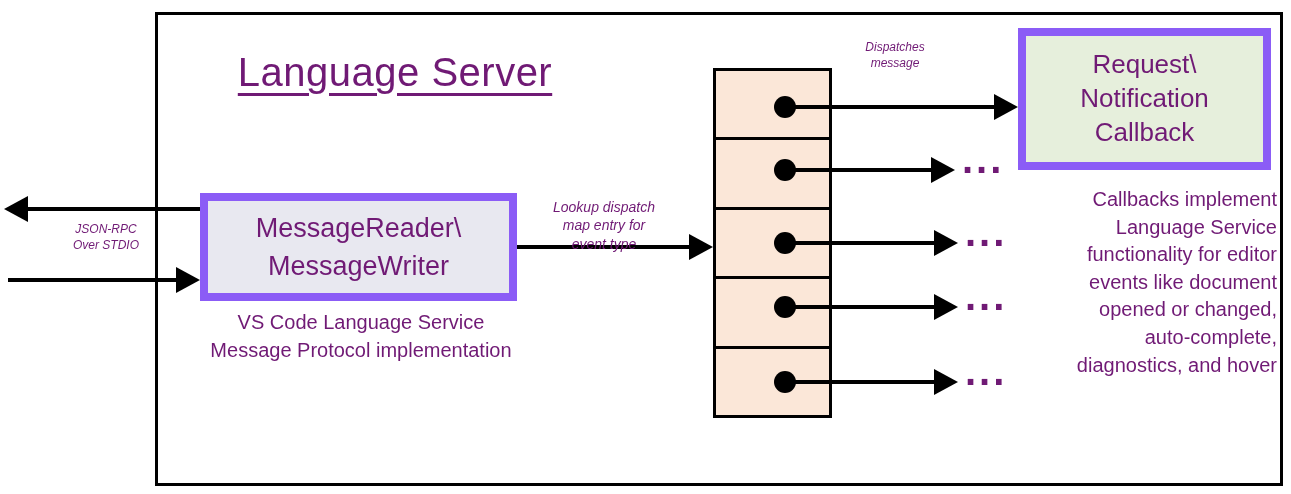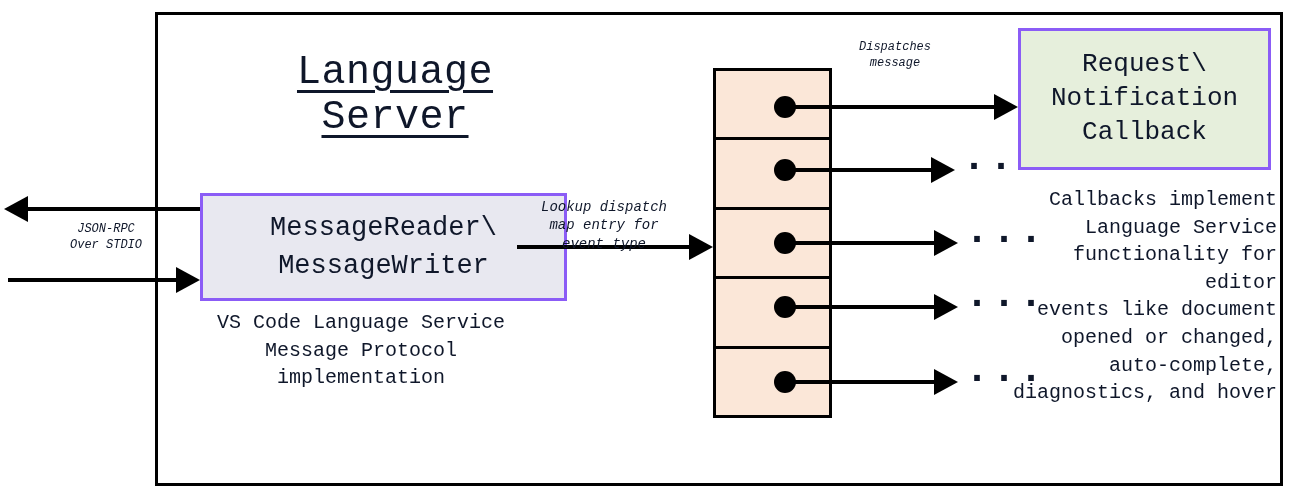--- a/index.html
+++ b/index.html
@@ -1,27 +1,27 @@
 <!DOCTYPE html>
 <html style="--reader_fill: #E8E8F0; --map_fill: #FBE7D8; --callback_fill: #E6EFDC; --line: #000000;"><head>
 <meta charset="utf-8">
 <style>
   html,body{margin:0;padding:0;background:#fff;}
   .canvas{
     position:relative;width:1291px;height:494px;background:#fff;overflow:hidden;
-    font-family:Liberation Mono, monospace;color:#0f172a;
+    font-family:Liberation Sans, sans-serif;color:#701a75;
   }
   .outer-rect{position:absolute;left:155px;top:12px;width:1128px;height:474px;
     border:3px solid #000;box-sizing:border-box;background:#fff;}
   .title{position:absolute;left:228px;top:50px;width:334px;text-align:center;
     font-size:40px;letter-spacing:0.5px;
     text-decoration:underline;text-decoration-thickness:3px;text-underline-offset:7px;}
-  .node{position:absolute;border:3px solid #8b5cf6;box-sizing:border-box;
+  .node{position:absolute;border:8px solid #8b5cf6;box-sizing:border-box;
     display:flex;align-items:center;justify-content:center;text-align:center;}
-  .reader-box{left:200px;top:193px;width:367px;height:108px;background:var(--reader_fill,#E8E8F0);
+  .reader-box{left:200px;top:193px;width:317px;height:108px;background:var(--reader_fill,#E8E8F0);
     font-size:27px;line-height:1.42;white-space:pre-line;}
   .callback-box{left:1018px;top:28px;width:253px;height:142px;background:var(--callback_fill,#E6EFDC);
     font-size:26px;line-height:1.3;white-space:pre-line;}
   .caption{position:absolute;text-align:center;font-size:20px;line-height:1.38;white-space:pre-line;}
   .reader-caption{left:176px;top:309px;width:370px;}
   .map-caption{left:650px;top:424px;width:250px;}
   .note{position:absolute;left:1012px;top:186px;width:265px;text-align:right;
     font-size:20px;line-height:1.38;white-space:pre-line;}
   .flabel{position:absolute;font-style:italic;font-size:12px;text-align:center;
     line-height:1.32;white-space:pre-line;}

